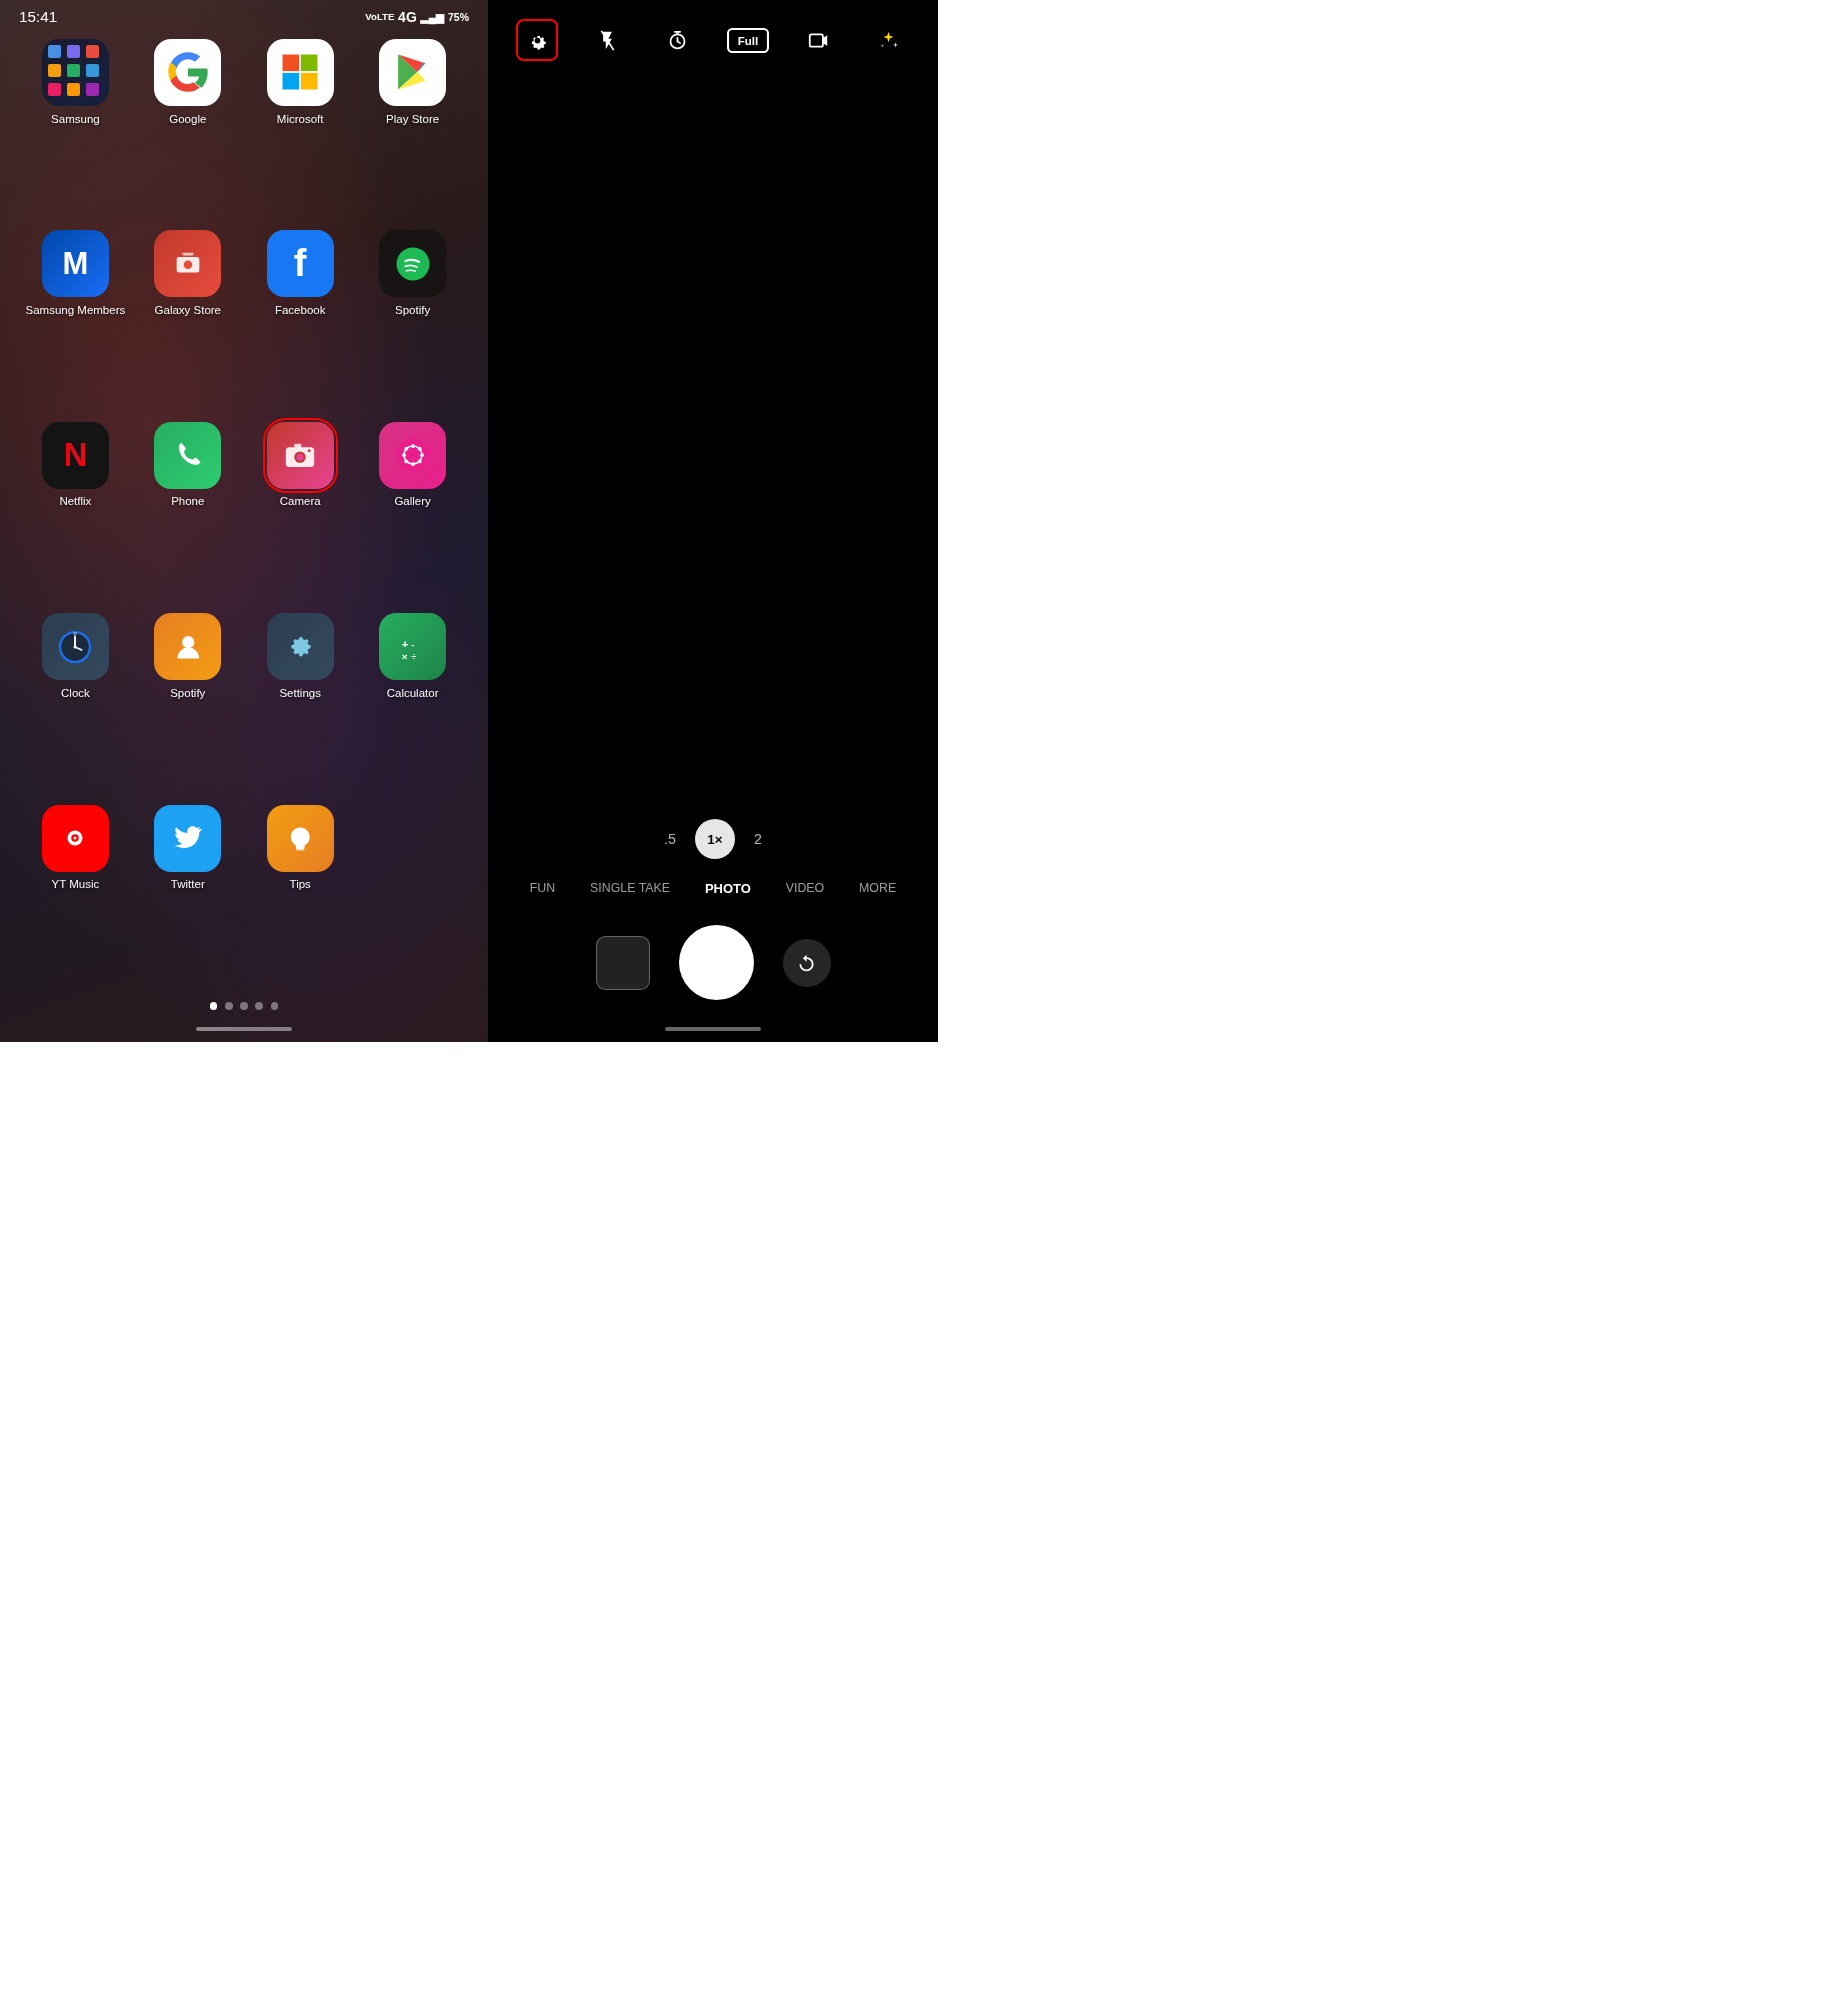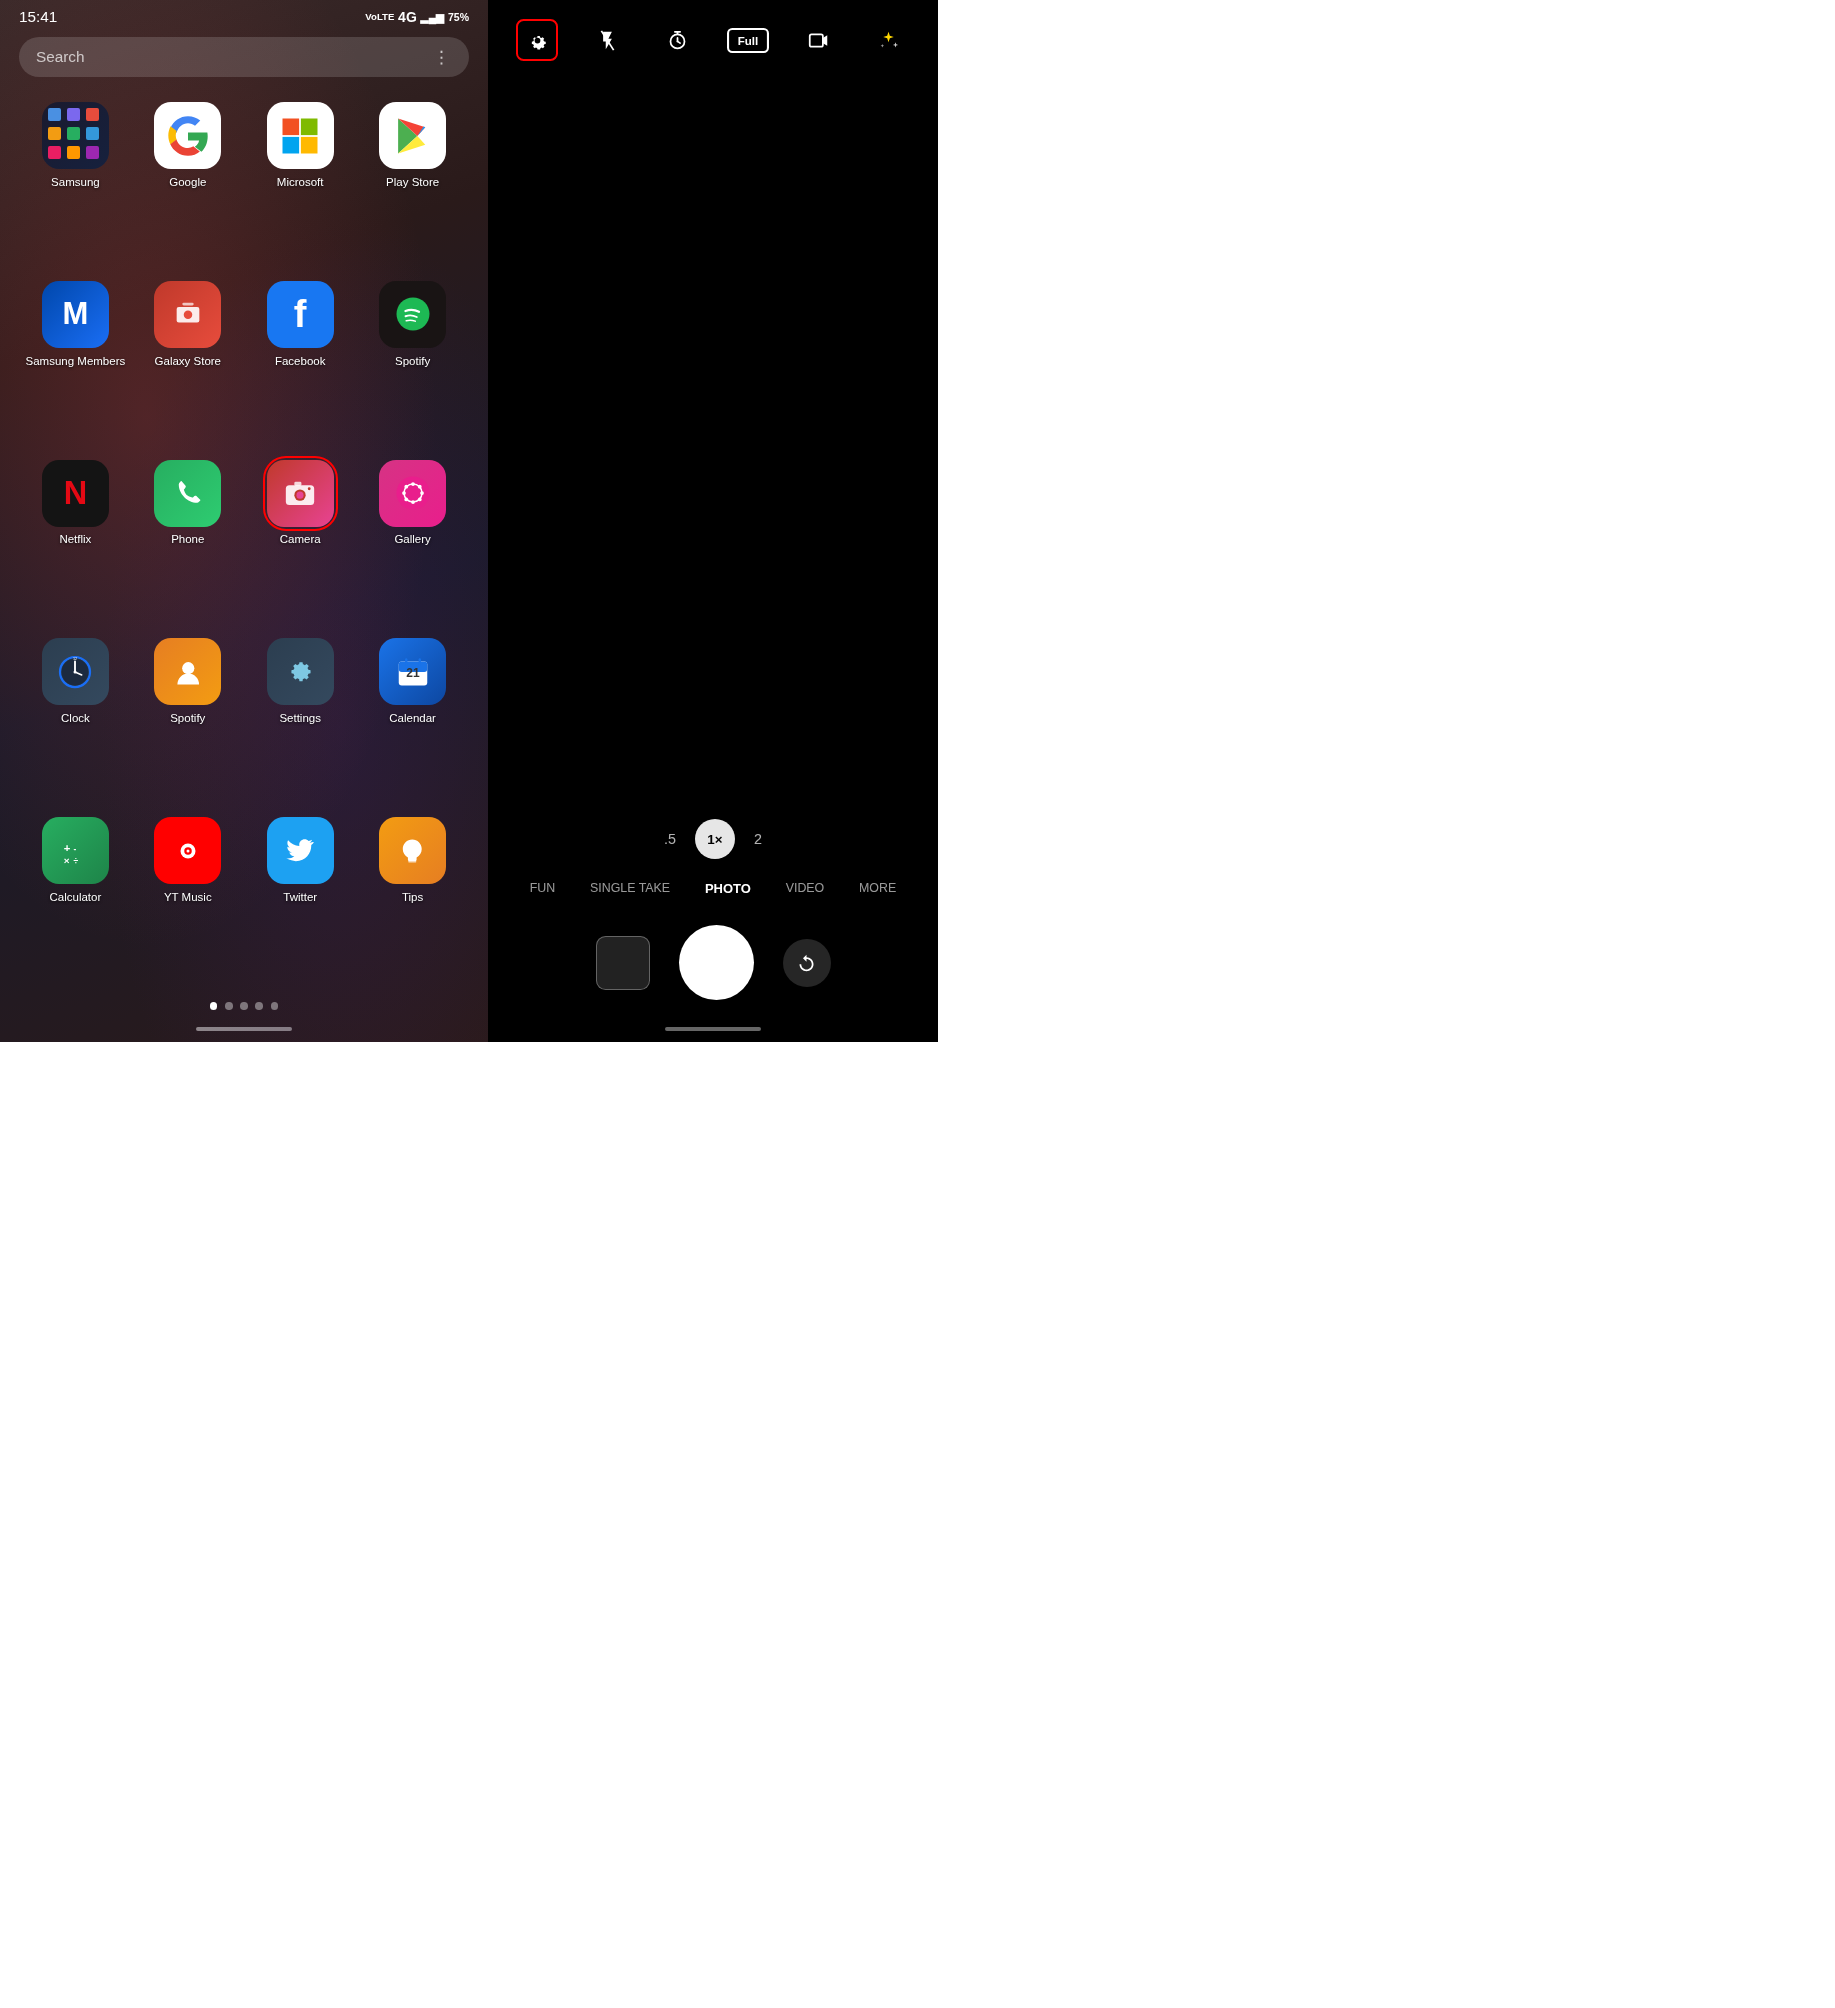--- a/index.html
+++ b/index.html
@@ -305,24 +305,20 @@
   <div class="status-bar">
     <span class="status-time">15:41</span>
     <div class="status-icons">
       <span style="font-size:9.6px;">VoLTE</span>
       <span style="font-size:14px;text-align:right;">4G</span>
       <span>▂▄▆</span>
       <span>75%</span>
     </div>
   </div>
 
-  <div class="search-bar">
-    <span class="search-text">Search</span>
-    <span class="search-dots">⋮</span>
-  </div>
 
   <div class="app-grid">
 
     <div class="app-item">
       <div class="app-icon icon-samsung">
         <div class="mini-grid">
           <div class="mini-dot" style="background:#4a90e2;"></div>
           <div class="mini-dot" style="background:#7b68ee;"></div>
           <div class="mini-dot" style="background:#e74c3c;"></div>
           <div class="mini-dot" style="background:#f39c12;"></div>
@@ -485,32 +481,20 @@
     <div class="app-item">
       <div class="app-icon icon-settings">
         <svg viewBox="0 0 48 48" width="34" height="34">
           <path d="M24 30a6 6 0 1 0 0-12 6 6 0 0 0 0 12z" fill="#7ec8e3"></path>
           <path d="M38.9 21.4l-3.1-.5c-.3-.9-.7-1.8-1.2-2.6l1.8-2.6-3.1-3.1-2.6 1.8c-.8-.5-1.7-.9-2.6-1.2l-.5-3.1h-4.4l-.5 3.1c-.9.3-1.8.7-2.6 1.2l-2.6-1.8-3.1 3.1 1.8 2.6c-.5.8-.9 1.7-1.2 2.6l-3.1.5v4.4l3.1.5c.3.9.7 1.8 1.2 2.6l-1.8 2.6 3.1 3.1 2.6-1.8c.8.5 1.7.9 2.6 1.2l.5 3.1h4.4l.5-3.1c.9-.3 1.8-.7 2.6-1.2l2.6 1.8 3.1-3.1-1.8-2.6c.5-.8.9-1.7 1.2-2.6l3.1-.5z" fill="#7ec8e3"></path>
         </svg>
       </div>
       <span class="app-label">Settings</span>
     </div>
 
-    <div class="app-item">
-      <div class="app-icon icon-calendar">
-        <svg viewBox="0 0 48 48" width="36" height="36" style="font-size:28px">
-          <rect x="5" y="10" width="38" height="32" rx="4" fill="white"></rect>
-          <rect x="5" y="10" width="38" height="14" rx="4" fill="#1a73e8"></rect>
-          <text x="24" y="30" text-anchor="middle" fill="#333" font-size="16" font-weight="bold">21</text>
-          <line x1="15" y1="7" x2="15" y2="16" stroke="#1a73e8" stroke-width="3" stroke-linecap="round"></line>
-          <line x1="33" y1="7" x2="33" y2="16" stroke="#1a73e8" stroke-width="3" stroke-linecap="round"></line>
-        </svg>
-      </div>
-      <span class="app-label">Calendar</span>
-    </div>
 
     <div class="app-item">
       <div class="app-icon icon-calculator">
         <svg viewBox="0 0 48 48" width="34" height="34" style="font-size:28px">
           <text x="8" y="26" font-size="16" font-weight="900" fill="white">+</text>
           <text x="22" y="26" font-size="12" font-weight="700" fill="white">-</text>
           <text x="8" y="42" font-size="14" font-weight="900" fill="white">×</text>
           <text x="22" y="42" font-size="12" font-weight="700" fill="white">÷</text>
         </svg>
       </div>

